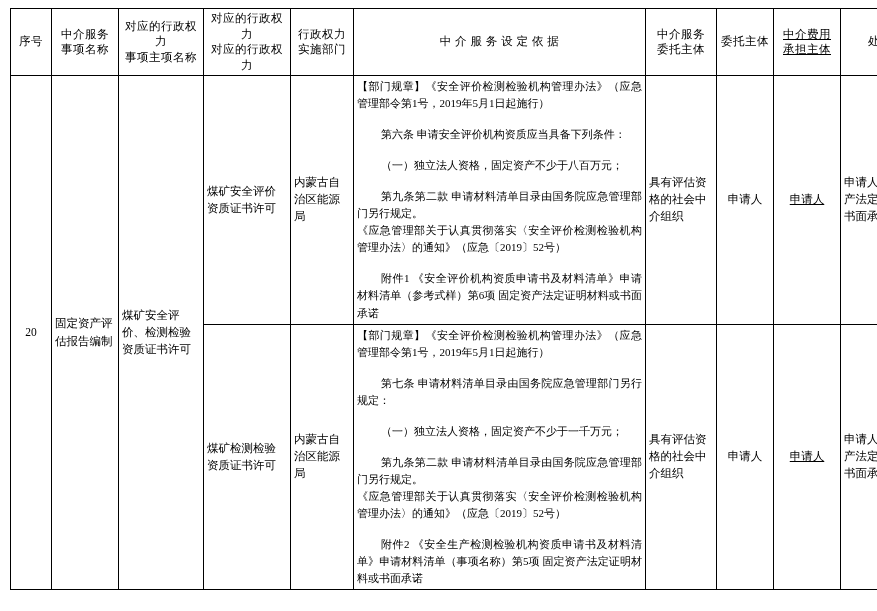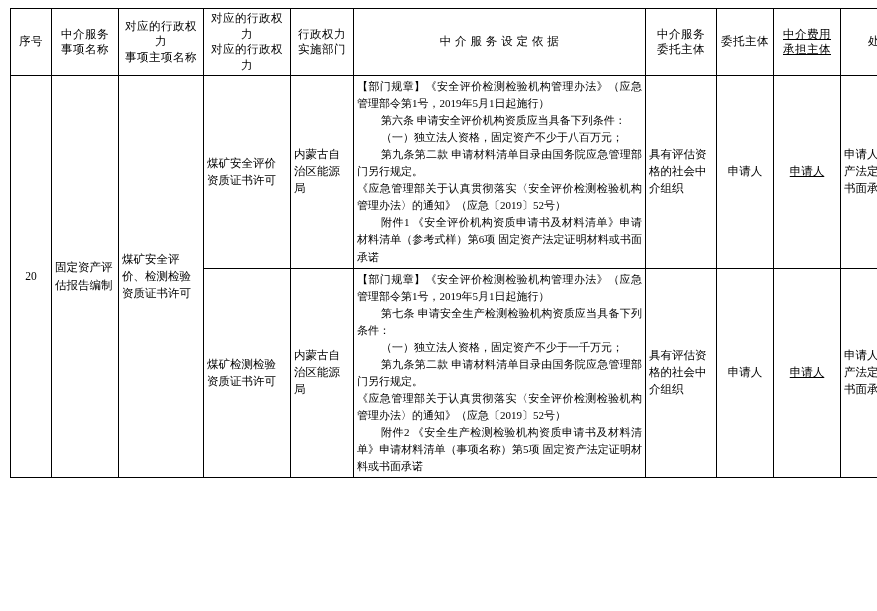--- a/index.html
+++ b/index.html
@@ -70,21 +70,21 @@
     text-align: left;
     vertical-align: middle;
     padding: 4px 4px;
   }
   .basis-cell p {
     margin: 0;
     text-indent: 0;
     line-height: 1.55;
     font-size: 11px;
   }
-  .basis-cell p.ind2 { text-indent: 24px; }
+  .basis-cell p.ind2 { text-indent: 24px; margin-top: 14px; }
   .basis-cell p.just {
     text-align: justify;
     text-align-last: left;
   }
   .spread {
     text-align: justify;
     text-align-last: justify;
   }
 </style>
 </head>
@@ -152,21 +152,21 @@
         <td class="c-ent mid-center">申请人</td>
         <td class="c-fee mid-center">申请人</td>
         <td class="c-dec cell">申请人提供固定资产法定证明材料或书面承诺。</td>
 
       </tr>
       <tr>
         <td class="c-sub cell">煤矿检测检验资质证书许可</td>
         <td class="c-dept cell spread">内蒙古自治区能源局</td>
         <td class="c-basis basis-cell">
           <p class="just">【部门规章】《安全评价检测检验机构管理办法》（应急管理部令第1号，2019年5月1日起施行）</p>
-          <p class="just ind2">第七条  申请安全生产检测检验机构资质应当具备下列条件：</p>
+          <p class="just ind2">第七条  申请材料清单目录由国务院应急管理部门另行规定：</p>
           <p class="just ind2">（一）独立法人资格，固定资产不少于一千万元；</p>
           <p class="just ind2">第九条第二款  申请材料清单目录由国务院应急管理部门另行规定。</p>
           <p class="just">《应急管理部关于认真贯彻落实〈安全评价检测检验机构管理办法〉的通知》（应急〔2019〕52号）</p>
           <p class="just ind2">附件2 《安全生产检测检验机构资质申请书及材料清单》申请材料清单（事项名称）第5项 固定资产法定证明材料或书面承诺</p>
         </td>
         <td class="c-org cell">具有评估资格的社会中介组织</td>
         <td class="c-ent mid-center">申请人</td>
         <td class="c-fee mid-center">申请人</td>
         <td class="c-dec cell">申请人提供固定资产法定证明材料或书面承诺。</td>
 

